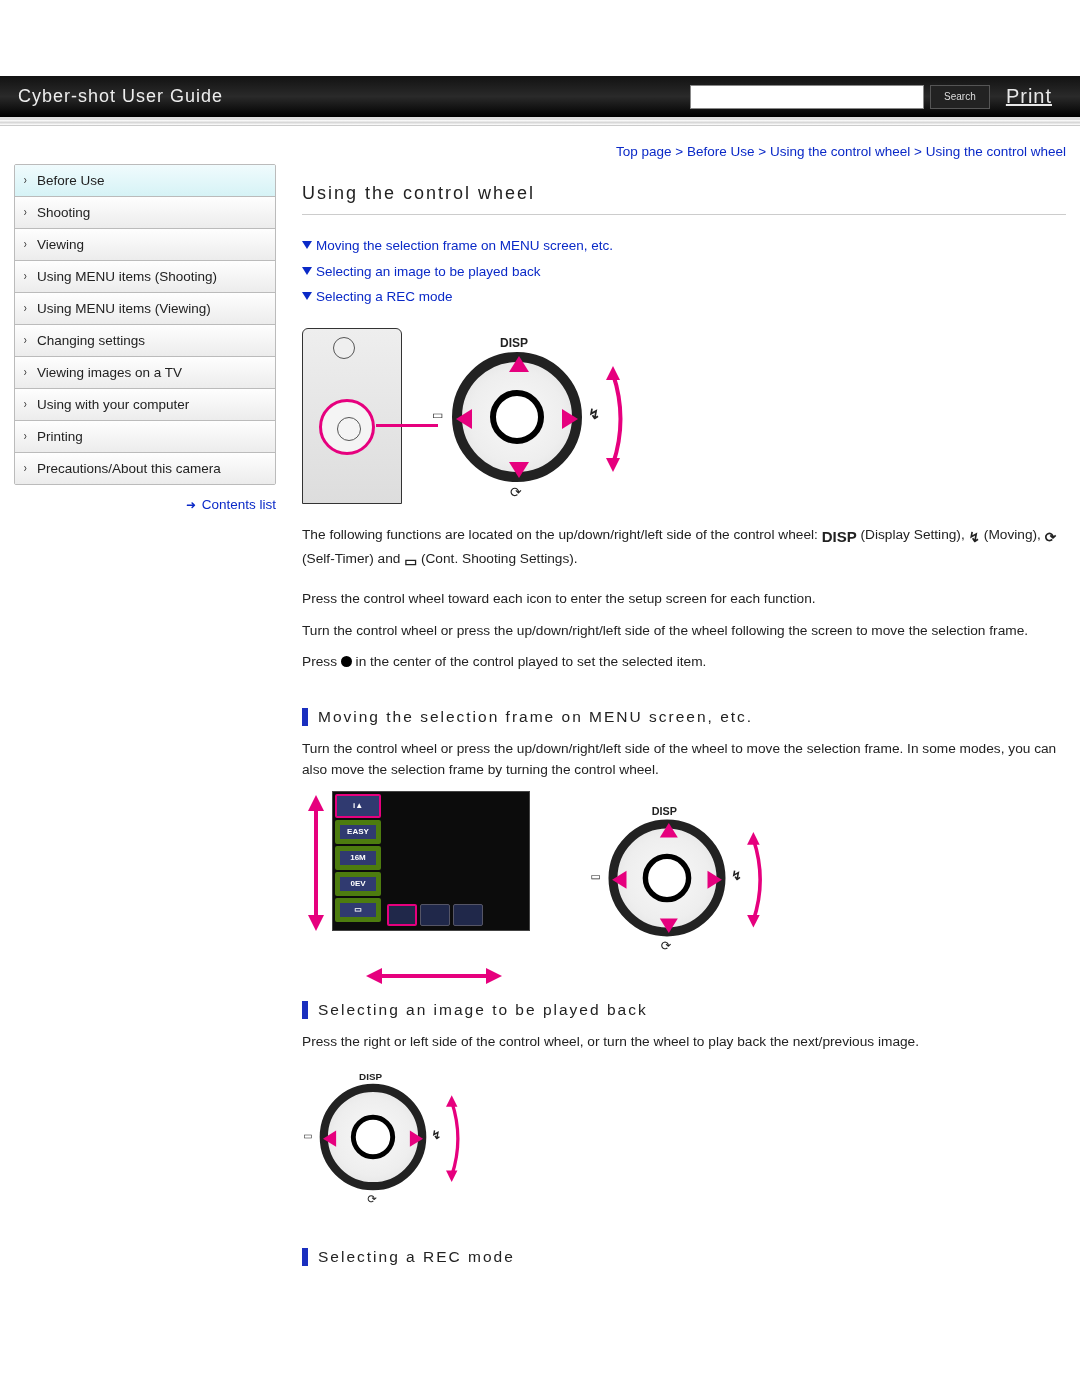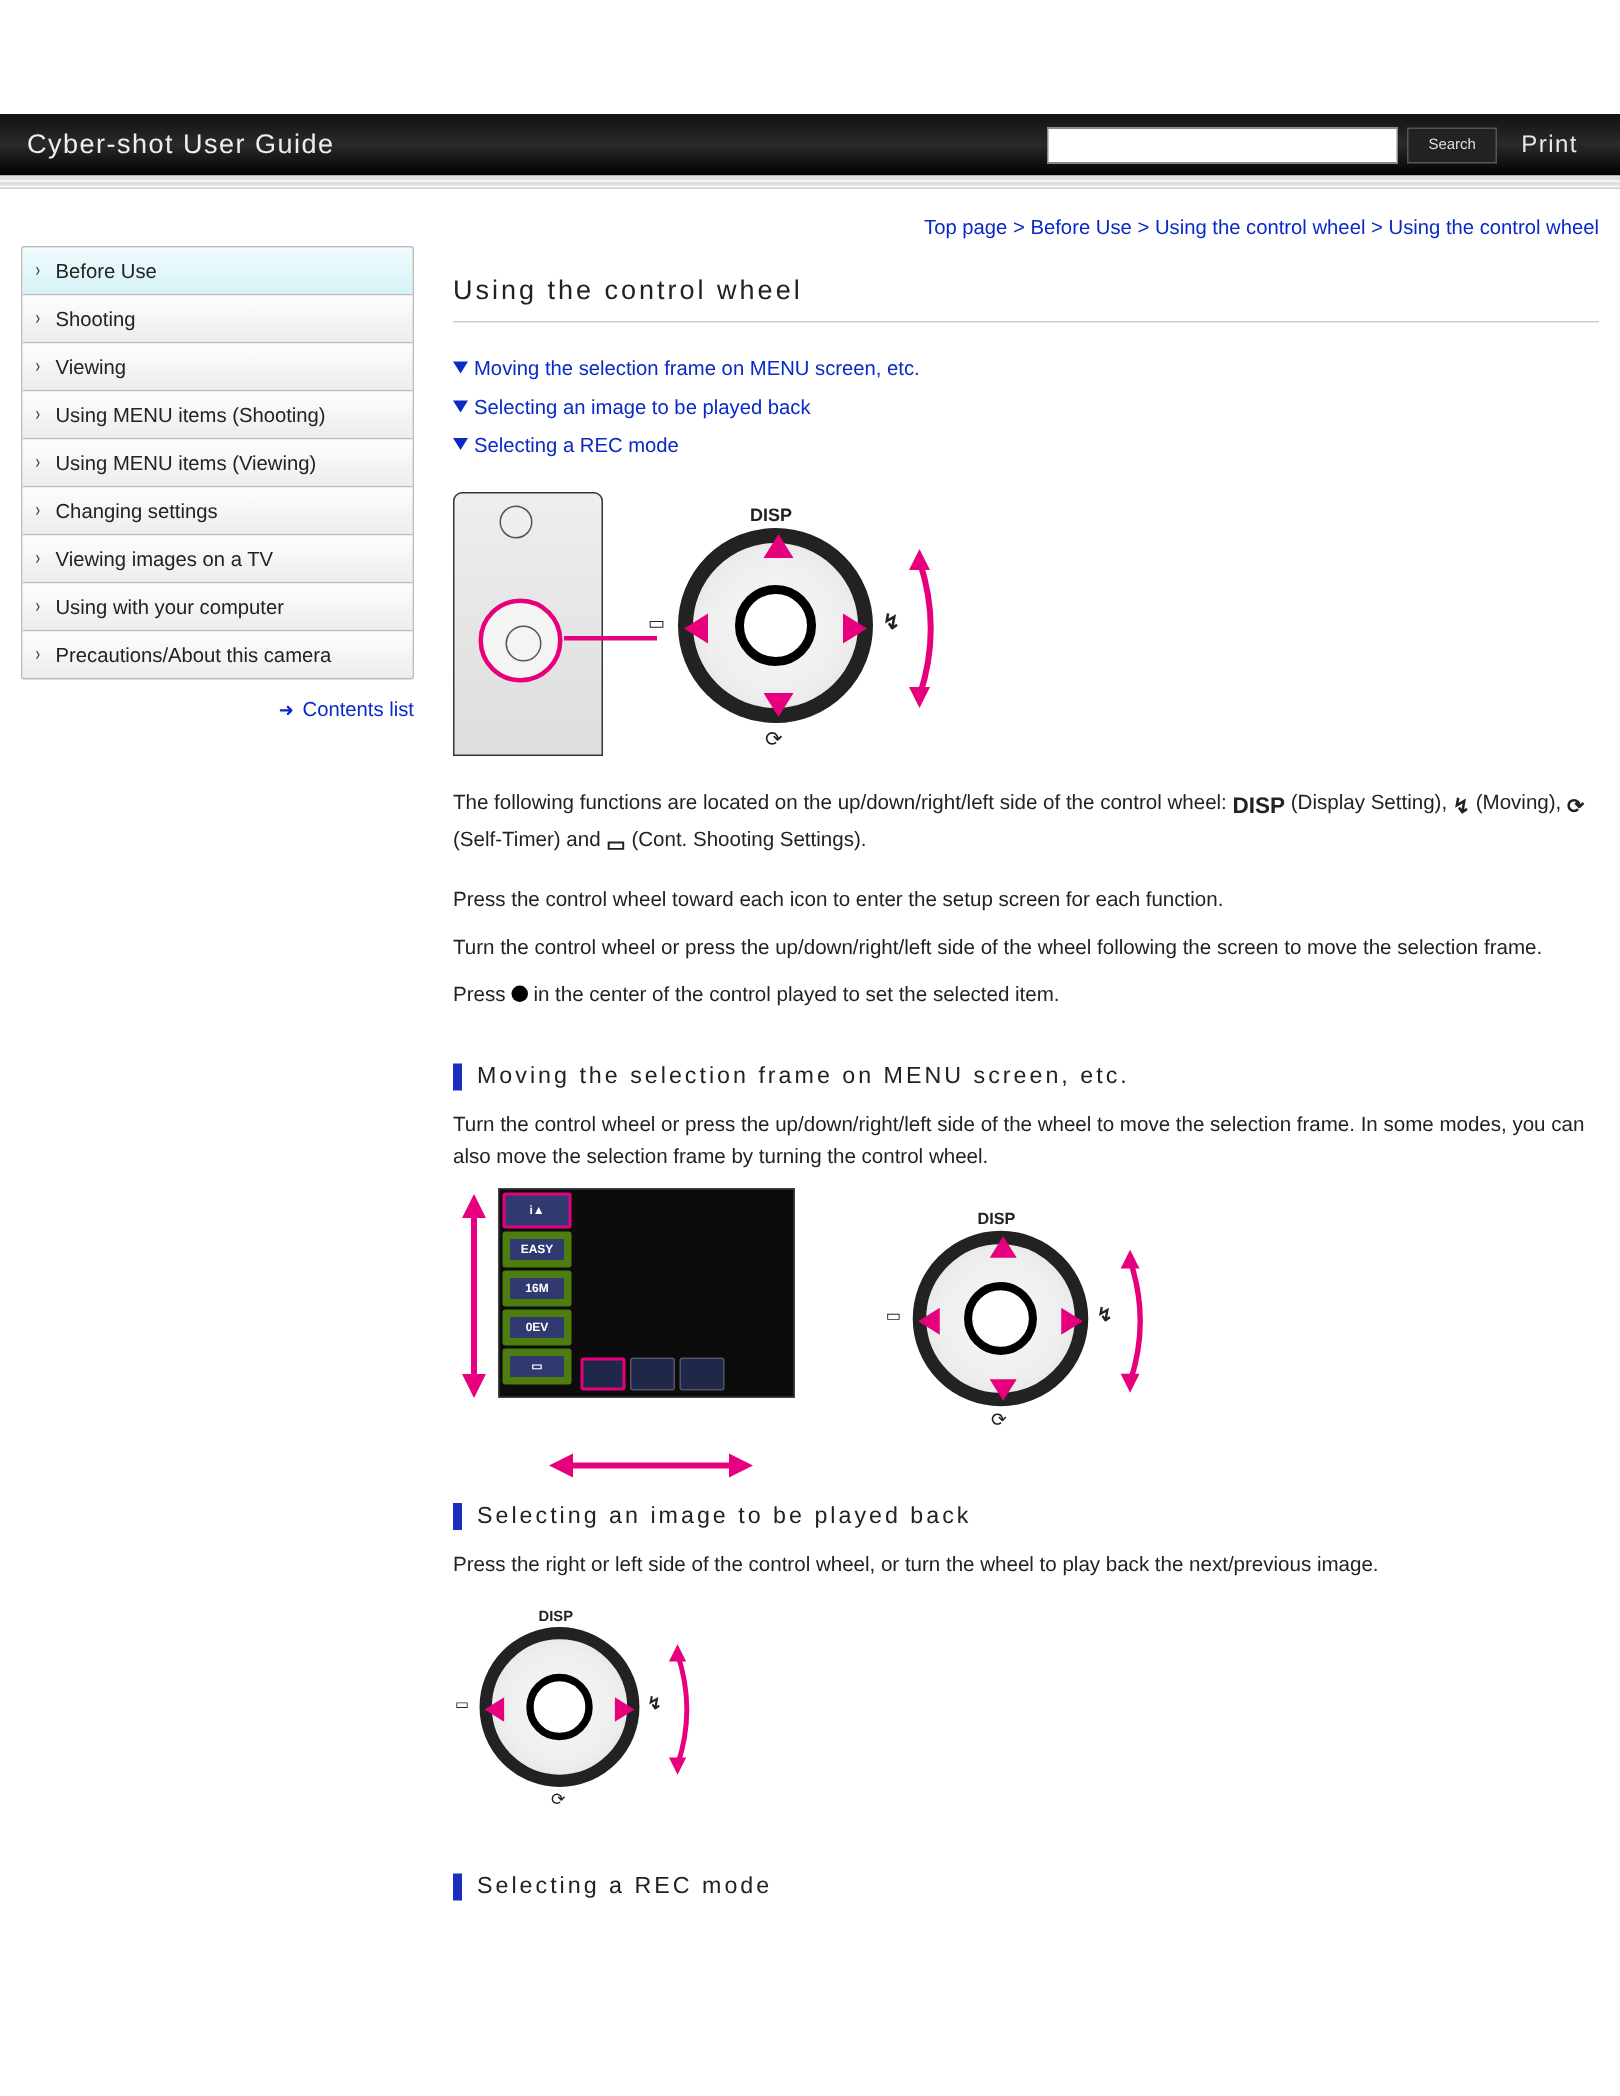--- a/index.html
+++ b/index.html
@@ -8,21 +8,21 @@
   .header {
     height: 44px;
     background: linear-gradient(to bottom, #121212 0%, #2a2a2a 50%, #000 100%);
     display: flex; align-items: center; padding: 0 18px;
     border-bottom: 3px solid #e0e0e0;
   }
   .header-title { color: #eee; font-size: 18px; letter-spacing: 1px; font-weight: 400; }
   .header-right { margin-left: auto; display: flex; align-items: center; gap: 6px; }
   .search-input { width: 234px; height: 24px; border: 1px solid #888; background: #fff; padding: 0 4px; font-size: 12px; }
   .search-btn { height: 24px; width: 60px; font-size: 10px; background: #222; color: #ddd; border: 1px solid #555; cursor: pointer; }
-  .print-btn { color: #e8e8e8; font-size: 16px; padding: 0 10px; cursor: pointer; letter-spacing: 1px;}
+  .print-btn { color: #e8e8e8; font-size: 20px; padding: 0 10px; cursor: pointer; letter-spacing: 1px; text-decoration: underline;}
   .gradline { height:6px; background: linear-gradient(to bottom,#fff,#d8d8d8,#fff); border-bottom:1px solid #ccc;}
   .page { display: flex; padding: 12px 14px 40px 14px; }
   .sidebar { width: 262px; flex-shrink: 0; margin-top: 26px;}
   .side-list { list-style: none; border: 1px solid #bbb; border-radius: 2px; overflow: hidden;}
   .side-list li { border-bottom: 1px solid #bbb; padding: 8px 10px 8px 22px; position: relative; cursor: pointer; font-size: 13.5px;
     background: linear-gradient(to bottom,#fefefe,#ececec);}
   .side-list li:last-child { border-bottom: none; }
   .side-list li::before { content: "›"; position: absolute; left: 8px; top: 7px; color: #333; font-size: 13px; transform: scaleX(0.7);}
   .side-list li.active { background: linear-gradient(to bottom,#f0fbfd,#d6f3f6); }
   .contents-link { text-align: right; margin-top: 12px; font-size: 13.5px; }
@@ -97,20 +97,21 @@
   <div class="sidebar">
     <ul class="side-list">
       <li class="active"><span>Before Use</span></li>
       <li><span>Shooting</span></li>
       <li><span>Viewing</span></li>
       <li><span>Using MENU items (Shooting)</span></li>
       <li><span>Using MENU items (Viewing)</span></li>
       <li><span>Changing settings</span></li>
       <li><span>Viewing images on a TV</span></li>
       <li><span>Using with your computer</span></li>
+      <li><span>Printing</span></li>
       <li><span>Precautions/About this camera</span></li>
     </ul>
     <div class="contents-link">
       <span class="arrow">➜</span>
       <a href="#">Contents list</a>
     </div>
   </div>
 
   <div class="main">
     <div class="breadcrumb">

